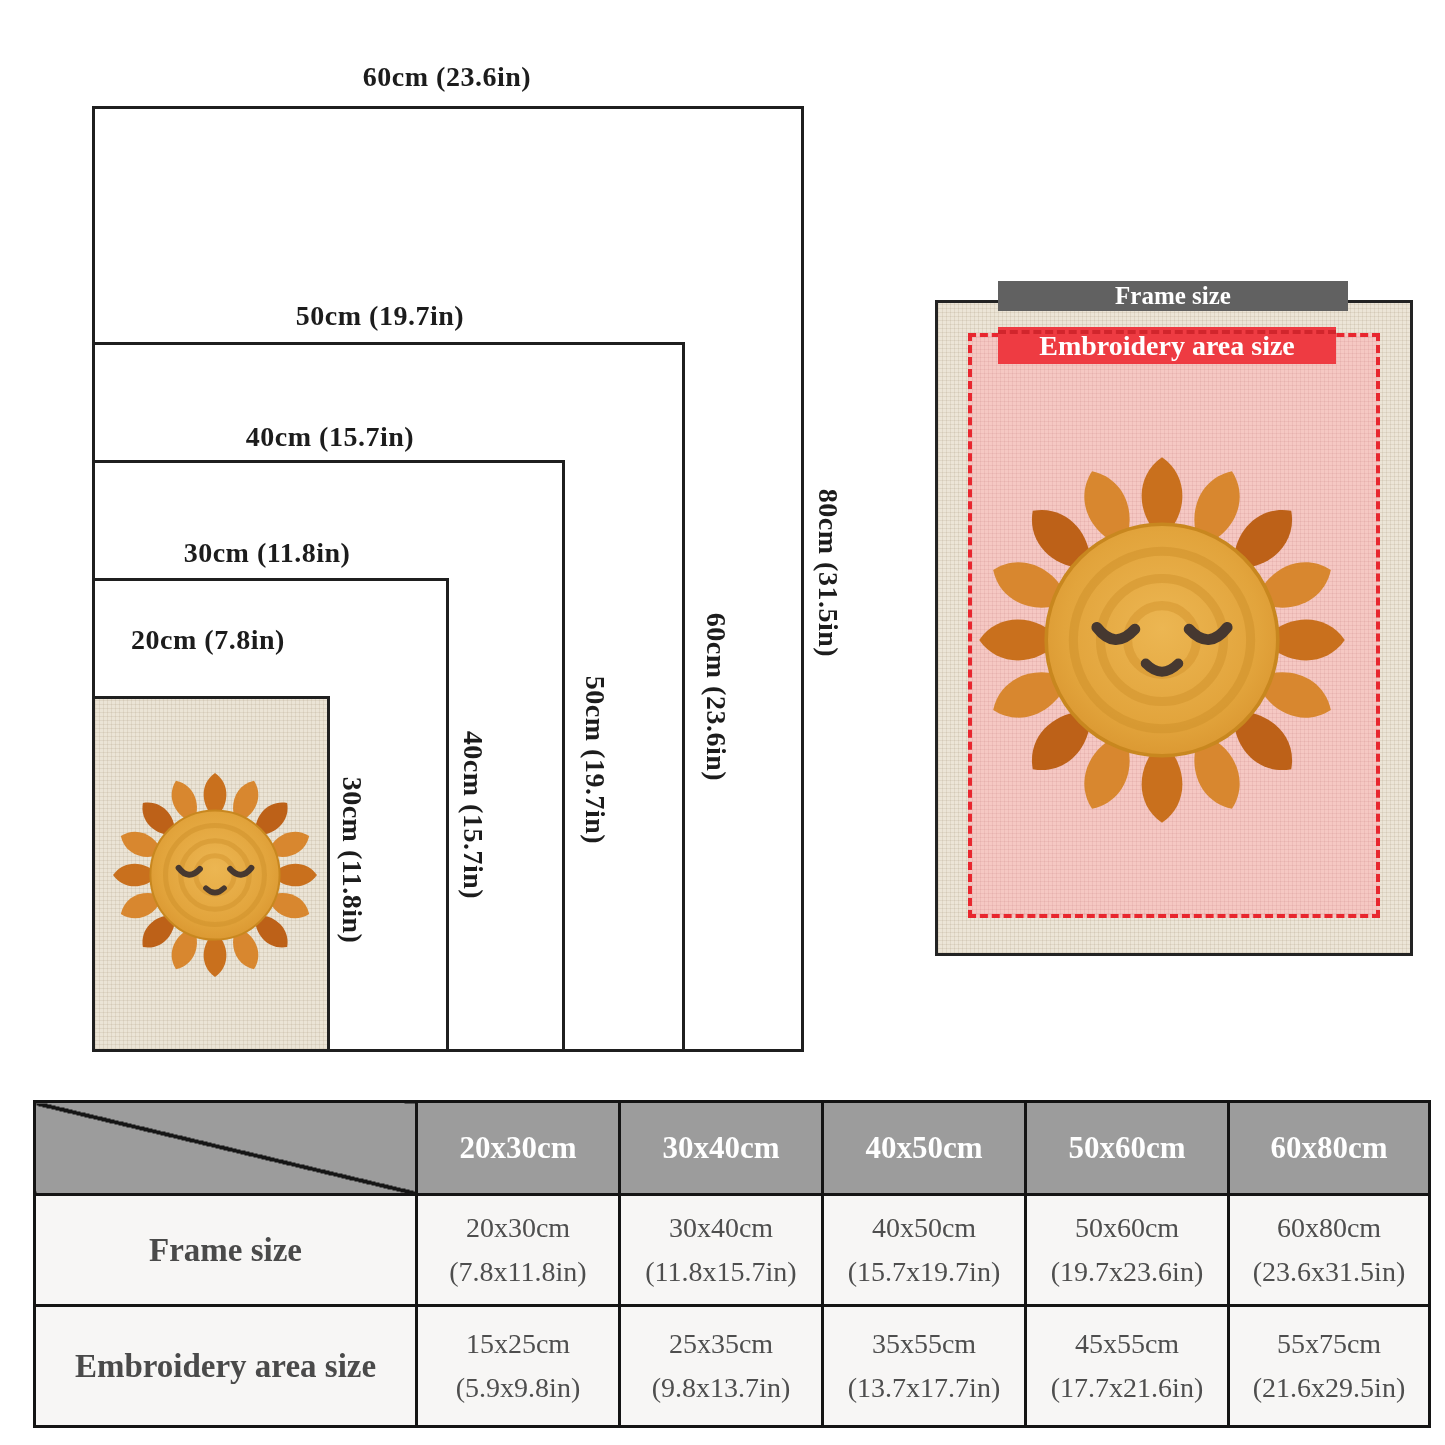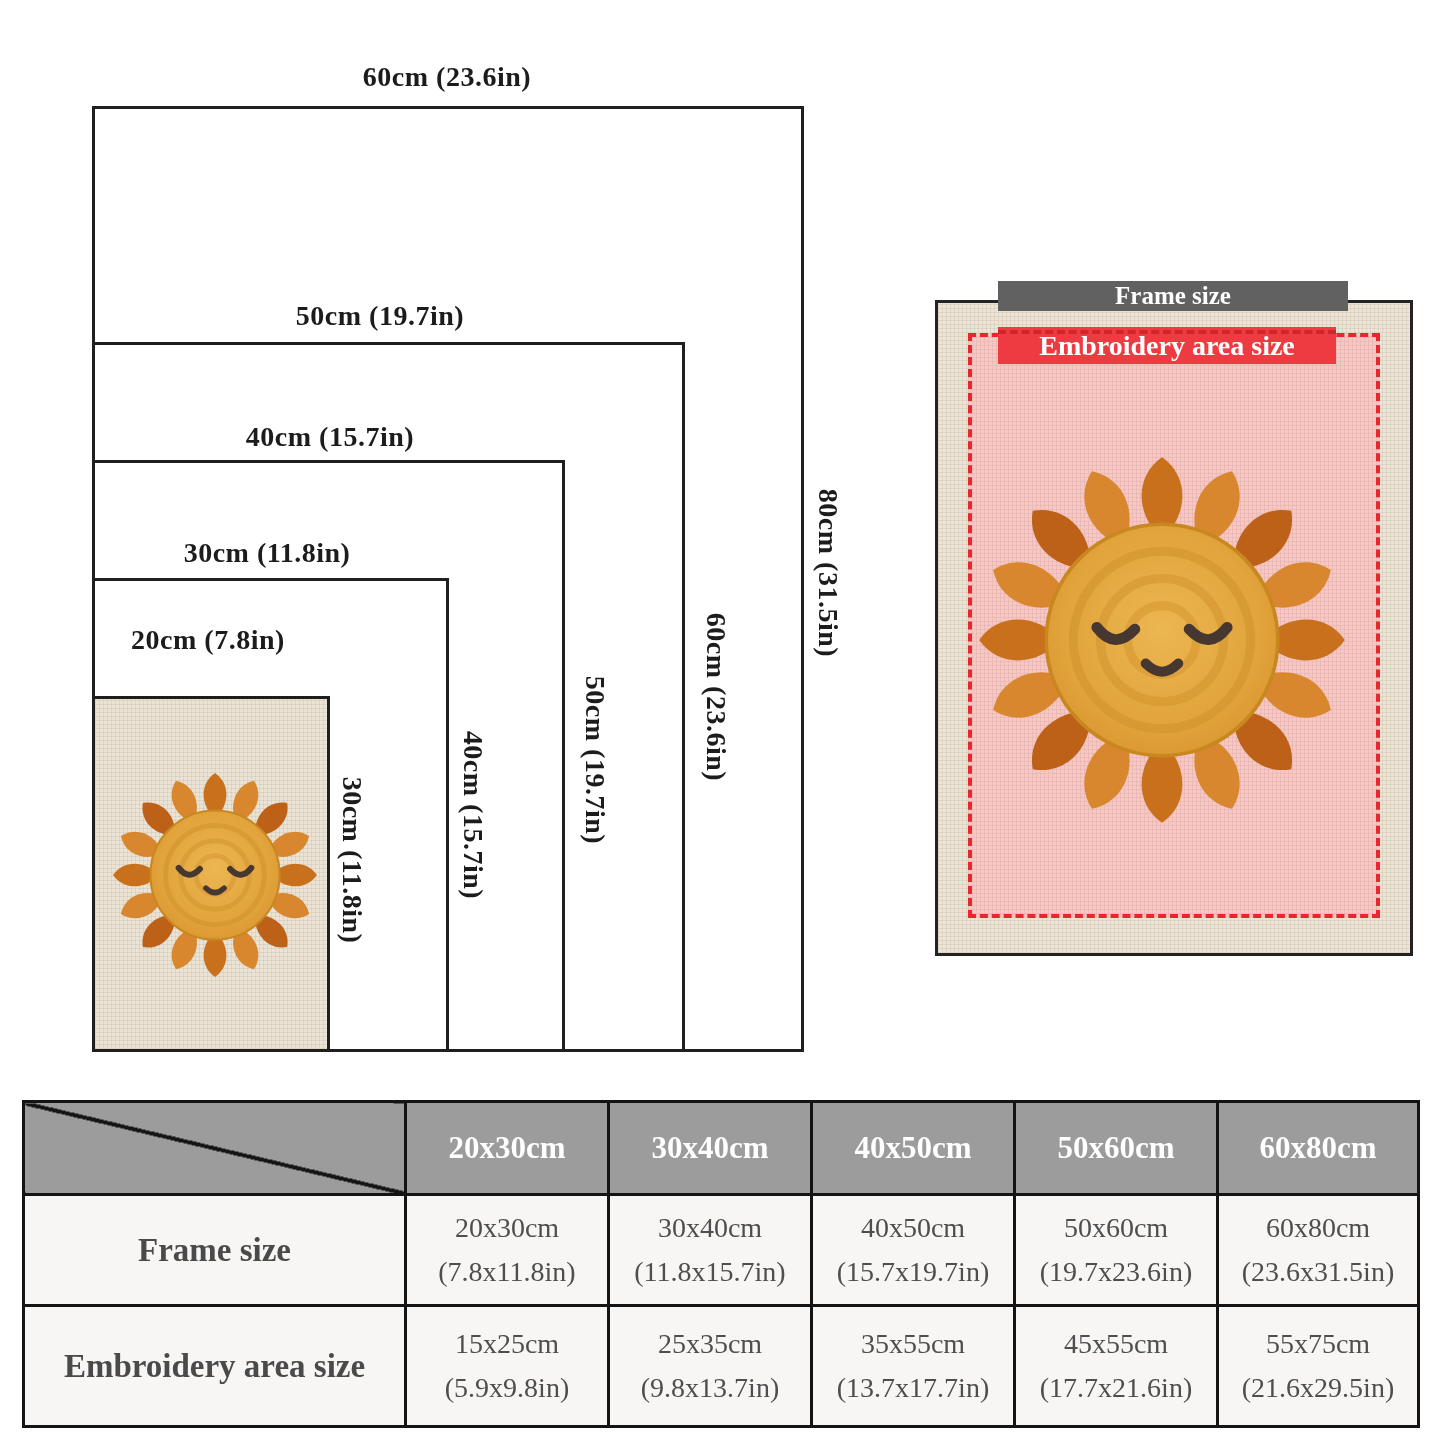--- a/index.html
+++ b/index.html
@@ -28,21 +28,21 @@
              background-image:
                repeating-linear-gradient(0deg, rgba(190,110,110,.13) 0 1px, rgba(255,255,255,0) 1px 4px),
                repeating-linear-gradient(90deg, rgba(190,110,110,.13) 0 1px, rgba(255,255,255,0) 1px 4px);}
   .sun-svg{position:absolute;}
   .tag-bar{position:absolute;display:flex;align-items:center;justify-content:center;
            color:#ffffff;font-weight:700;white-space:nowrap;}
   .frame-bar{left:998px;top:281px;width:350px;height:30px;background:#616161;font-size:25px;}
   .area-bar{left:998px;top:327px;width:338px;height:37px;background:#ee3b42;font-size:28px;}
   .area-bar::after{content:'';position:absolute;left:0;right:0;top:3px;border-top:4px dashed #cc2229;opacity:.85;}
   
-  table.size-table{position:absolute;left:22px;top:1100px;width:1395px;border-collapse:collapse;table-layout:fixed;}
+  table.size-table{position:absolute;left:33px;top:1100px;width:1395px;border-collapse:collapse;table-layout:fixed;}
   table.size-table td{border:3px solid #141414;text-align:center;vertical-align:middle;padding:0;}
   td.ghead{background:#9c9c9c;color:#ffffff;font-weight:700;font-size:31px;height:90px;}
   td.diag{background:#9c9c9c;
           background-image:linear-gradient(to bottom left,
             rgba(0,0,0,0) calc(50% - 2px), #151515 calc(50% - 2px),
             #151515 calc(50% + 2px), rgba(0,0,0,0) calc(50% + 2px));}
   td.rhead{background:#f7f6f5;color:#4a4a4a;font-weight:700;font-size:33px;}
   td.val{background:#f7f6f5;color:#4e4e4e;font-size:28px;line-height:44px;}
   tr.frame-row td{height:108px;}
   tr.area-row td{height:118px;}

